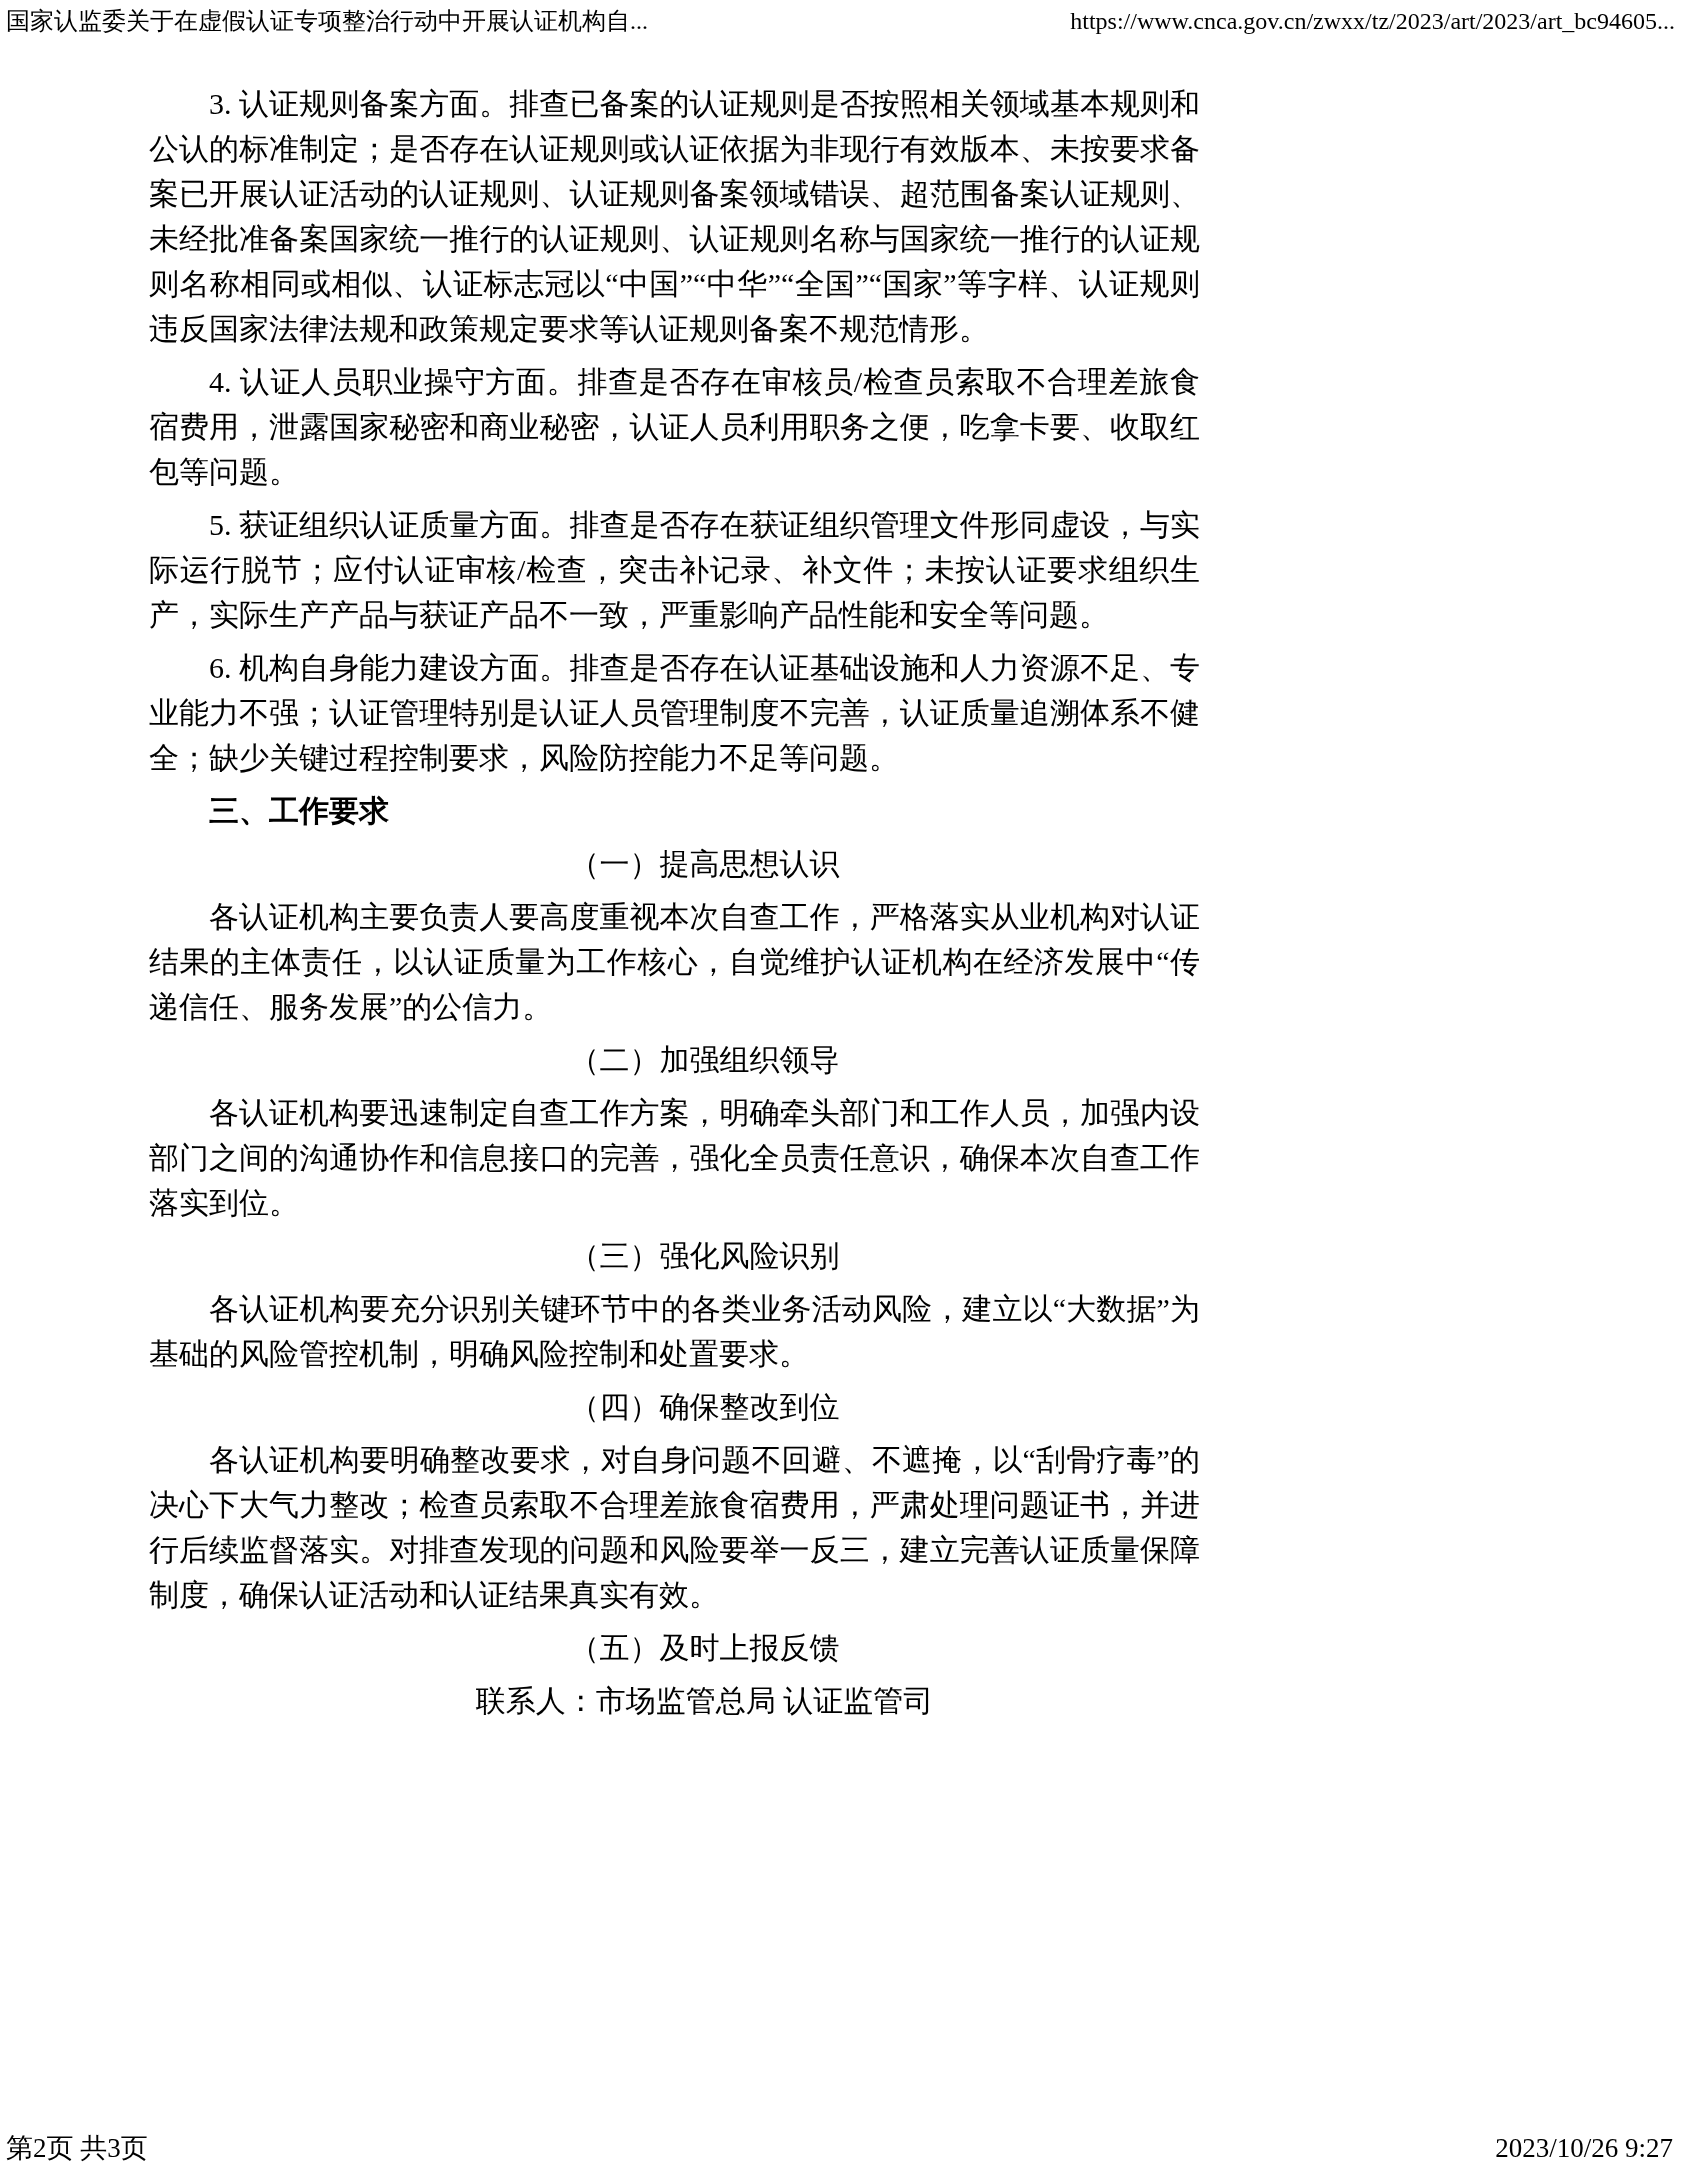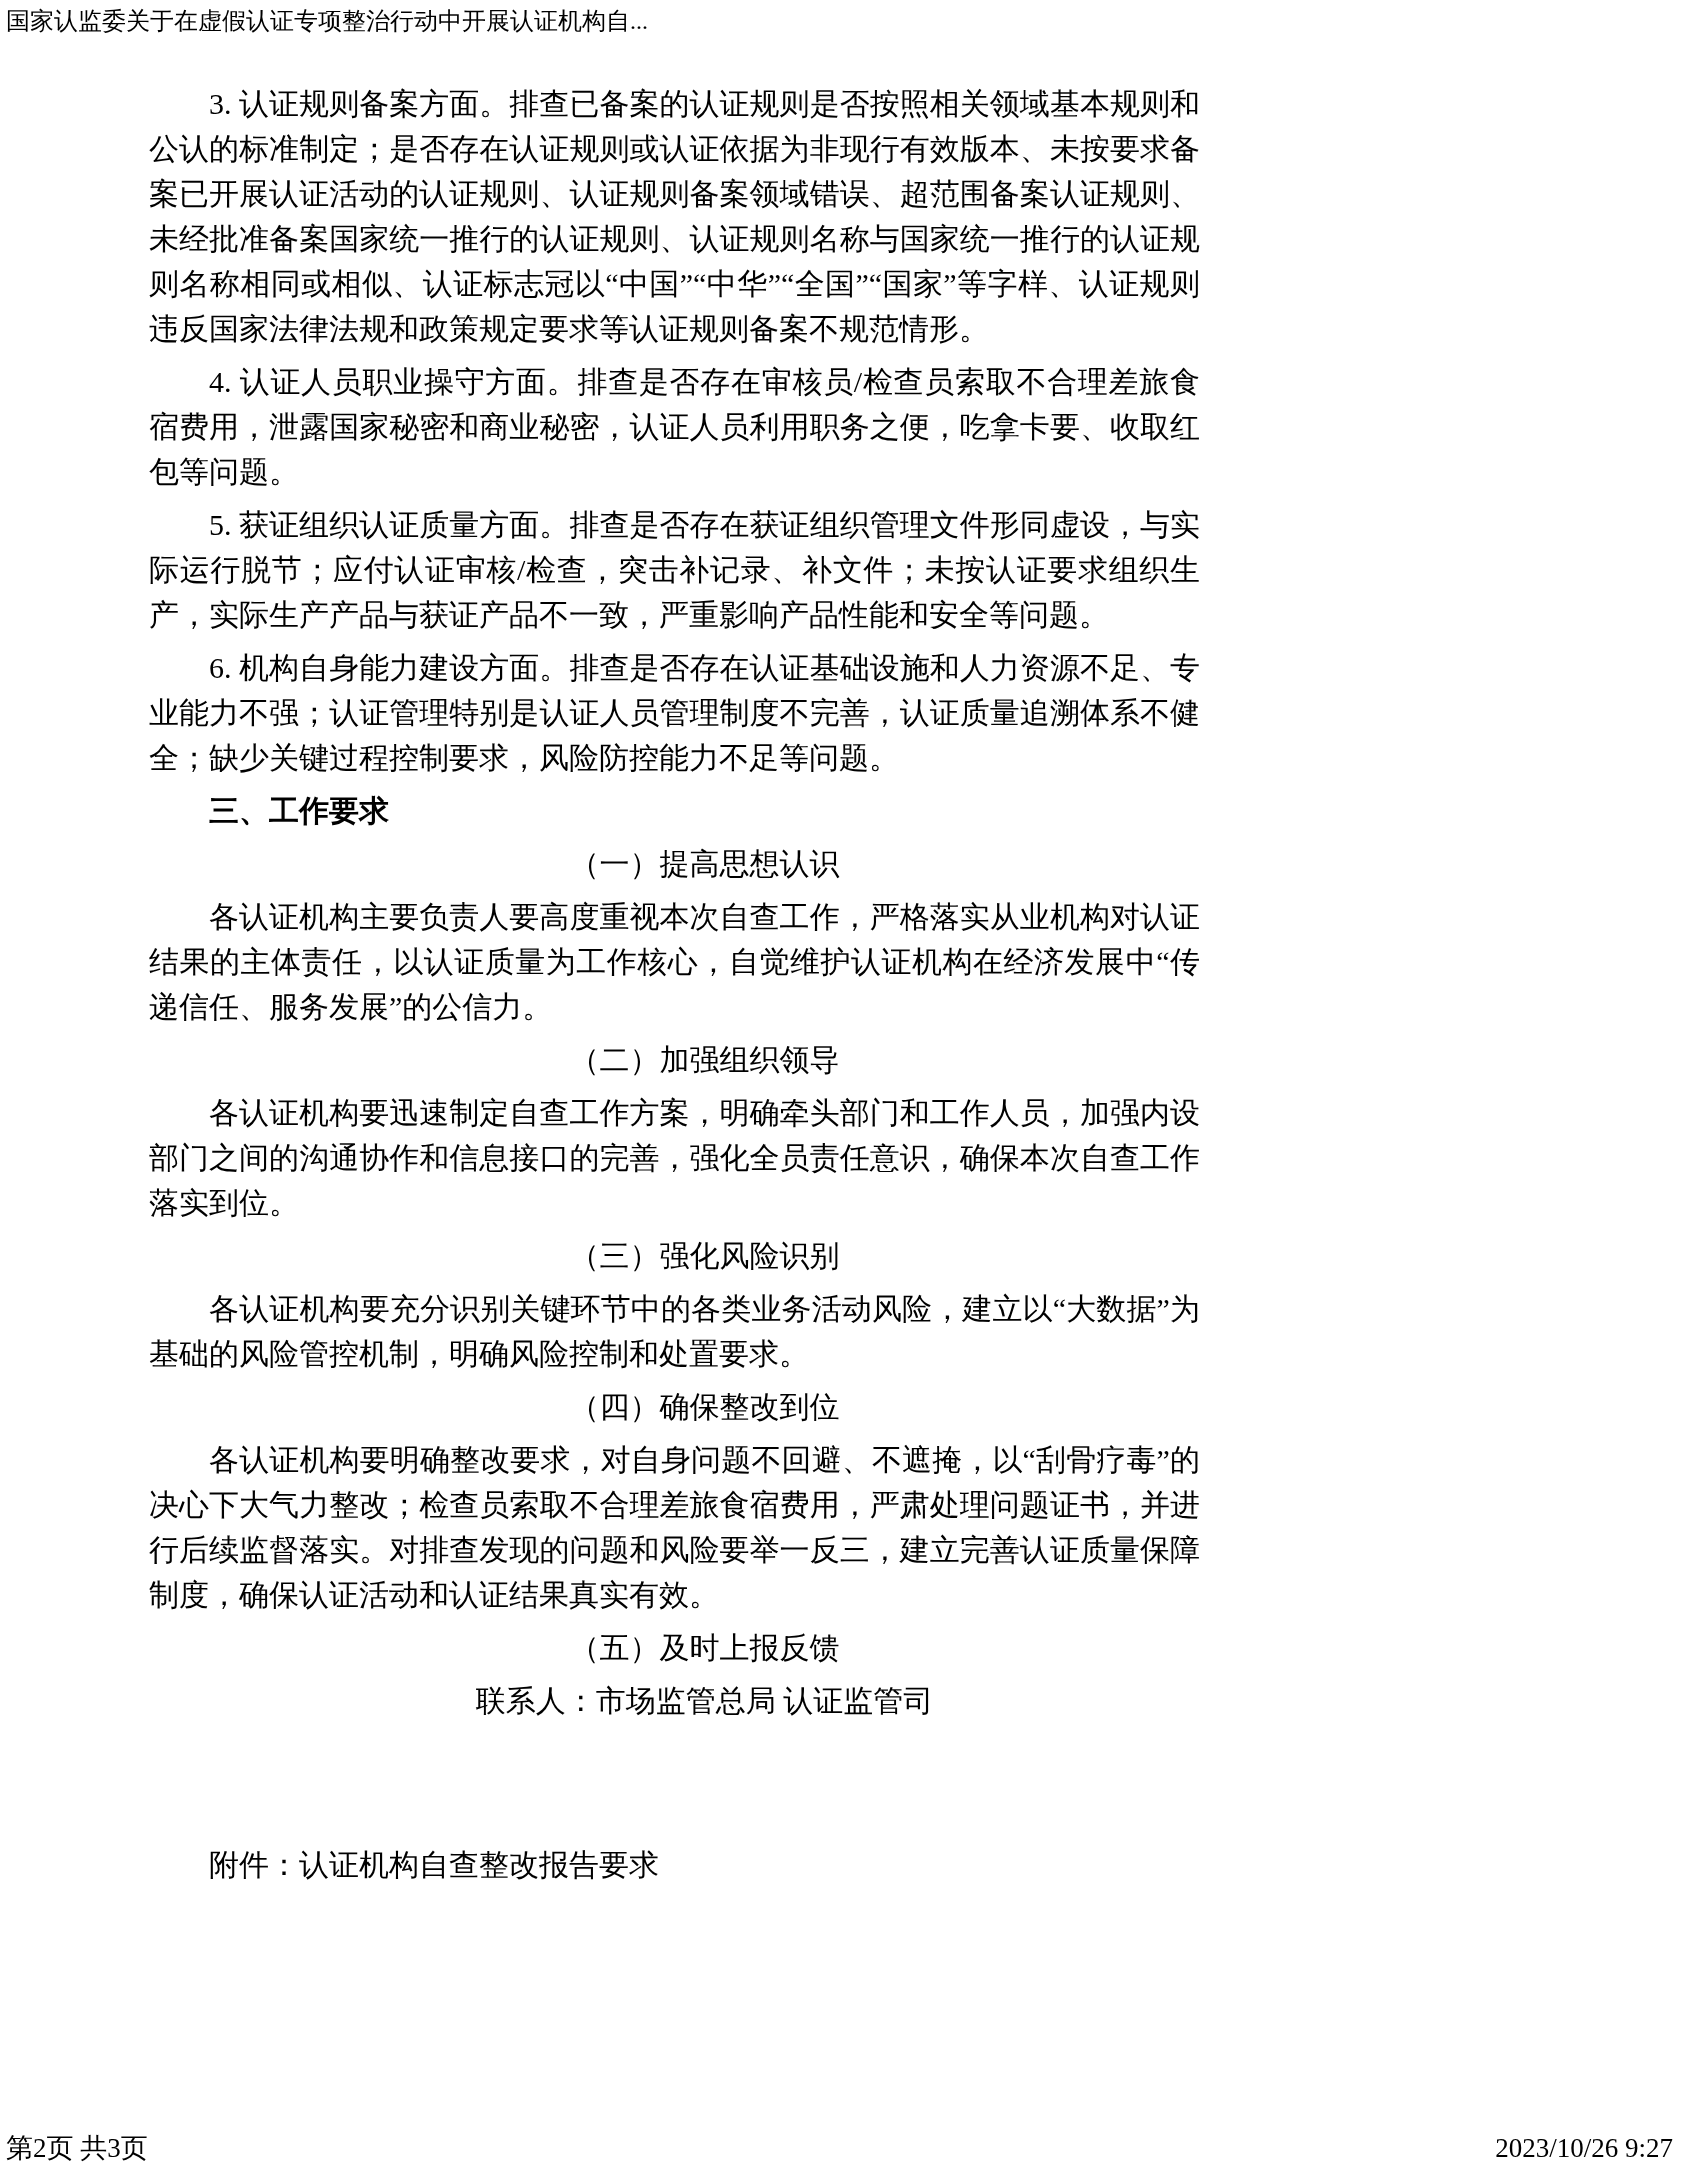--- a/index.html
+++ b/index.html
@@ -71,38 +71,38 @@
     font-size: 27px;
     line-height: 32px;
     gap: 16px;
   }
 </style>
 </head>
 <body>
 
 <header class="print-header">
   <span class="doc-title">国家认监委关于在虚假认证专项整治行动中开展认证机构自...</span>
+  <span class="doc-url">https://www.cnca.gov.cn/zwxx/tz/2023/art/2023/art_bc94605...</span>
 </header>
 
 <main class="doc-content">
     <p class="para">3. 认证规则备案方面。排查已备案的认证规则是否按照相关领域基本规则和公认的标准制定；是否存在认证规则或认证依据为非现行有效版本、未按要求备案已开展认证活动的认证规则、认证规则备案领域错误、超范围备案认证规则、未经批准备案国家统一推行的认证规则、认证规则名称与国家统一推行的认证规则名称相同或相似、认证标志冠以“中国”“中华”“全国”“国家”等字样、认证规则违反国家法律法规和政策规定要求等认证规则备案不规范情形。</p>
     <p class="para">4. 认证人员职业操守方面。排查是否存在审核员/检查员索取不合理差旅食宿费用，泄露国家秘密和商业秘密，认证人员利用职务之便，吃拿卡要、收取红包等问题。</p>
     <p class="para">5. 获证组织认证质量方面。排查是否存在获证组织管理文件形同虚设，与实际运行脱节；应付认证审核/检查，突击补记录、补文件；未按认证要求组织生产，实际生产产品与获证产品不一致，严重影响产品性能和安全等问题。</p>
     <p class="para">6. 机构自身能力建设方面。排查是否存在认证基础设施和人力资源不足、专业能力不强；认证管理特别是认证人员管理制度不完善，认证质量追溯体系不健全；缺少关键过程控制要求，风险防控能力不足等问题。</p>
     <p class="para heading-major">三、工作要求</p>
     <p class="para heading-sub">（一）提高思想认识</p>
     <p class="para">各认证机构主要负责人要高度重视本次自查工作，严格落实从业机构对认证结果的主体责任，以认证质量为工作核心，自觉维护认证机构在经济发展中“传递信任、服务发展”的公信力。</p>
     <p class="para heading-sub">（二）加强组织领导</p>
     <p class="para">各认证机构要迅速制定自查工作方案，明确牵头部门和工作人员，加强内设部门之间的沟通协作和信息接口的完善，强化全员责任意识，确保本次自查工作落实到位。</p>
     <p class="para heading-sub">（三）强化风险识别</p>
     <p class="para">各认证机构要充分识别关键环节中的各类业务活动风险，建立以“大数据”为基础的风险管控机制，明确风险控制和处置要求。</p>
     <p class="para heading-sub">（四）确保整改到位</p>
     <p class="para">各认证机构要明确整改要求，对自身问题不回避、不遮掩，以“刮骨疗毒”的决心下大气力整改；检查员索取不合理差旅食宿费用，严肃处理问题证书，并进行后续监督落实。对排查发现的问题和风险要举一反三，建立完善认证质量保障制度，确保认证活动和认证结果真实有效。</p>
     <p class="para heading-sub">（五）及时上报反馈</p>
     <p class="para contact-line">联系人：市场监管总局 认证监管司</p>
-    <p class="para attachment">附件：认证机构自查整改报告要求</p>
   </main>
 
 <footer class="print-footer">
   <span>第2页 共3页</span>
   <span>2023/10/26 9:27</span>
 </footer>
 
 
 </body></html>

